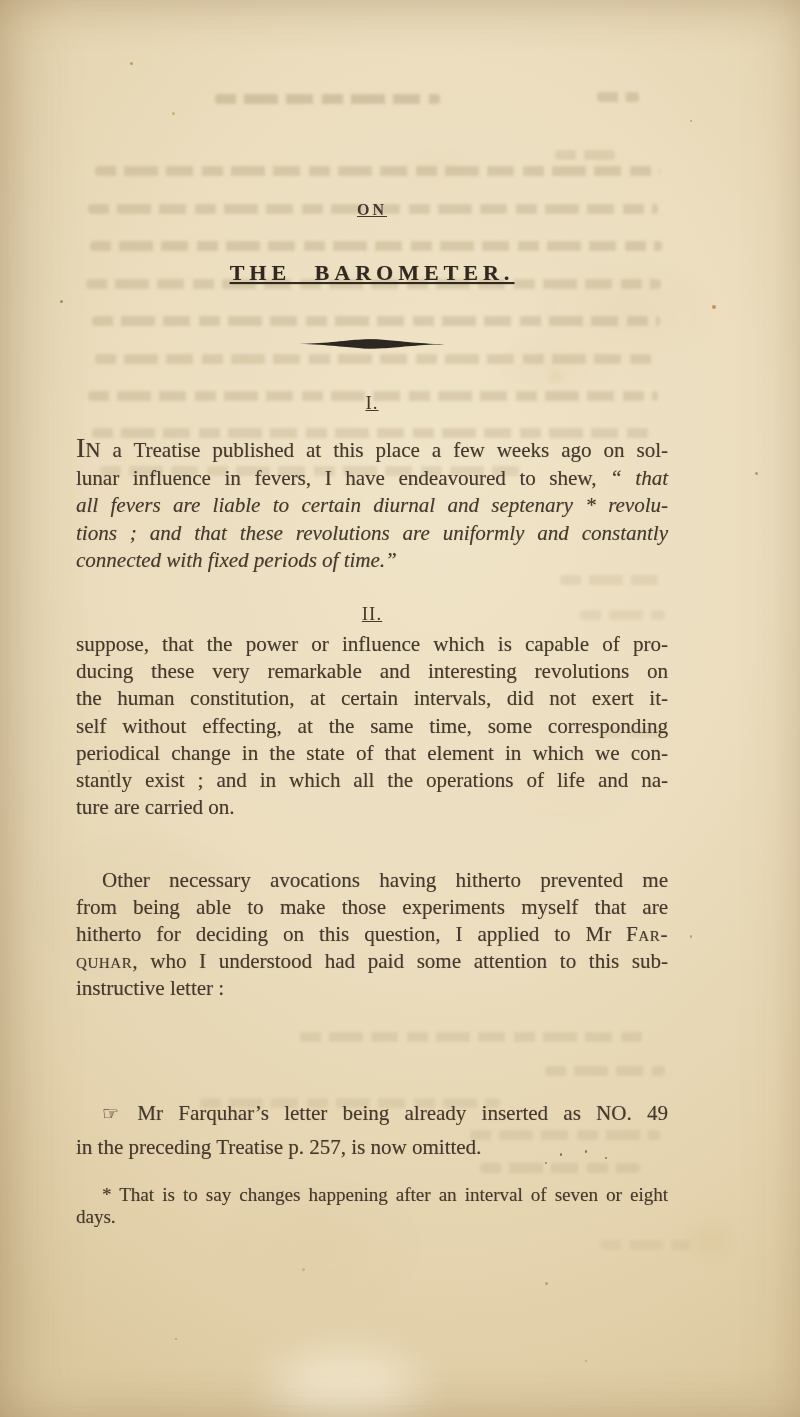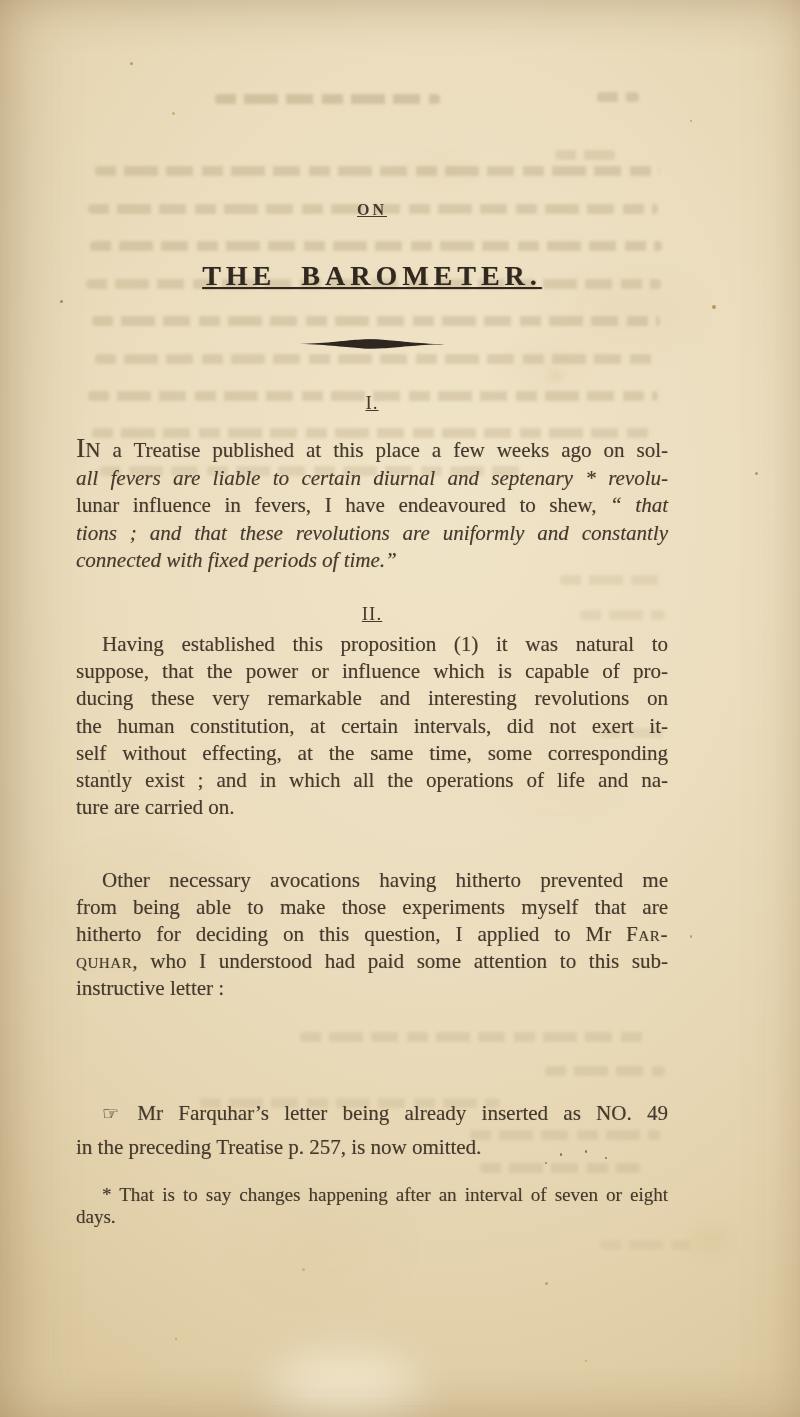--- a/index.html
+++ b/index.html
@@ -41,21 +41,21 @@
       var(--ghost,#b9a884) 0 21px, rgba(185,168,132,0) 21px 29px,
       var(--ghost,#b9a884) 29px 63px, rgba(185,168,132,0) 63px 71px,
       var(--ghost,#b9a884) 71px 98px, rgba(185,168,132,0) 98px 107px);
     filter:blur(1.7px);
   }
   .spot{position:absolute;z-index:2;border-radius:50%;filter:blur(.4px);}
   
   .text-col{position:absolute;z-index:4;left:76px;width:592px;}
   .center{text-align:center;text-decoration:underline;}
   .kicker{top:201px;font-size:16px;font-weight:700;letter-spacing:3px;color:#433830;}
-  .title{top:260px;font-size:28px;font-weight:700;letter-spacing:5px;word-spacing:13px;color:#31281f;
+  .title{top:260px;font-size:22px;font-weight:700;letter-spacing:5px;word-spacing:13px;color:#31281f;
          text-shadow:.4px .4px .8px rgba(50,40,28,.35);}
   .ornament{top:338px;height:16px;}
   .numeral{font-size:19px;letter-spacing:1px;color:#46392c;}
   .num1{top:392px;}
   .num2{top:588px;margin-top:15px;}
   .para{font-size:21px;line-height:27.5px;text-shadow:.3px .3px .7px rgba(66,52,38,.42);}
   .p1{top:434px;}
   .p2{top:631px;line-height:27.2px;}
   .p3{top:867px;line-height:27px;}
   .notice{top:1096px;line-height:34px;}
@@ -126,34 +126,34 @@
     <svg class="rule-svg" width="146" height="12" viewBox="0 0 146 12">
       <path d="M0,6 C30,5.4 48,2.2 62,1.6 C70,1.2 76,1.2 84,1.7 C98,2.5 116,5.5 146,6.2 C116,6.9 98,9.6 84,10.3 C76,10.7 70,10.7 62,10.2 C48,9.5 30,6.6 0,6 Z" fill="#2e2620"></path>
       <ellipse cx="71" cy="6" rx="16" ry="4.6" fill="#2e2620"></ellipse>
     </svg>
   </div>
 
   <div class="text-col center numeral num1">I.</div>
 
   <div class="text-col para p1">
       <div class="line"><span class="s-dropcap">I</span><span class="s-r">N a Treatise published at this place a few weeks ago on sol-</span></div>
+      <div class="line"><span class="s-r">lunar influence in fevers, I have endeavoured to  shew, </span><span class="s-i">“ that</span></div>
       <div class="line"><span class="s-i">all fevers are liable to  certain diurnal  and  septenary * revolu-</span></div>
-      <div class="line"><span class="s-r">lunar influence in fevers, I have endeavoured to  shew, </span><span class="s-i">“ that</span></div>
       <div class="line"><span class="s-i">tions ;  and that these  revolutions  are uniformly and  constantly</span></div>
       <div class="line last"><span class="s-i">connected with fixed periods of time.”</span></div>
     </div>
 
   <div class="text-col center numeral num2">II.</div>
 
   <div class="text-col para p2">
-      <div class="line indent"><span class="s-r">Having established  this proposition  (1) it  was  natural to</span></div>
       <div class="line"><span class="s-r">suppose,  that the power or influence which is capable of pro-</span></div>
       <div class="line"><span class="s-r">ducing these  very remarkable  and interesting  revolutions on</span></div>
       <div class="line"><span class="s-r">the human constitution, at certain intervals,  did not exert it-</span></div>
       <div class="line"><span class="s-r">self  without effecting,  at the same time,  some corresponding</span></div>
+      <div class="line"><span class="s-r">periodical change in the state of that element in which we con-</span></div>
       <div class="line"><span class="s-r">stantly exist ;  and in which all  the operations of  life  and na-</span></div>
       <div class="line last"><span class="s-r">ture are carried on.</span></div>
     </div>
 
   <div class="text-col para p3">
       <div class="line indent"><span class="s-r">Other  necessary  avocations  having  hitherto  prevented me</span></div>
       <div class="line"><span class="s-r">from being able to  make those  experiments  myself  that  are</span></div>
       <div class="line"><span class="s-r">hitherto for deciding on this question,  I applied  to Mr </span><span class="s-sc">Far-</span></div>
       <div class="line"><span class="s-sc">quhar</span><span class="s-r">, who I understood had paid some attention to this sub-</span></div>
       <div class="line last"><span class="s-r">instructive letter :</span></div>

